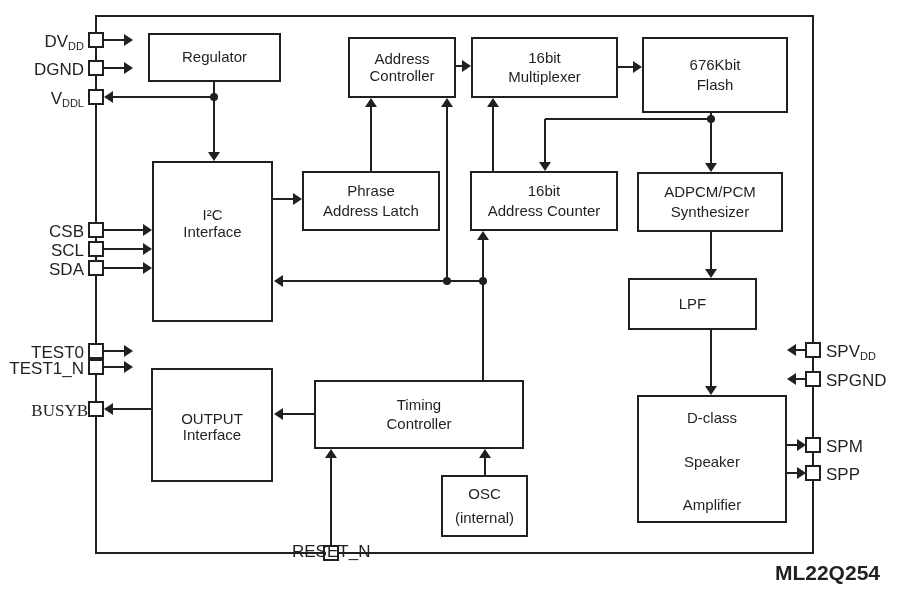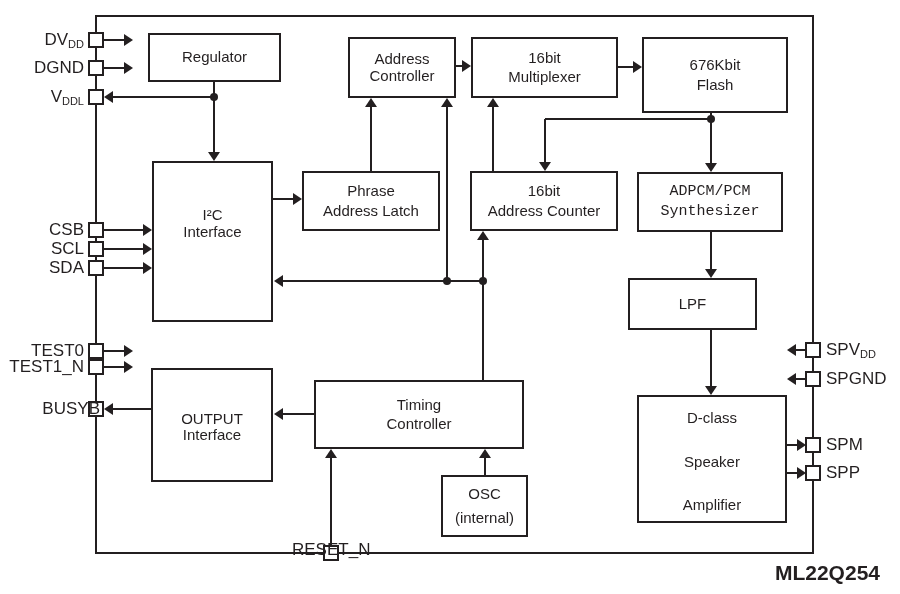--- a/index.html
+++ b/index.html
@@ -18,21 +18,21 @@
   .g0 { gap:3px; } .g1 { gap:7px; } .g2 { } .g3 { gap:27px; }
   .hline, .vline { position:absolute; background:var(--line); z-index:1; }
   .hline { height:2px; } .vline { width:2px; }
   .arr { position:absolute; width:0; height:0; z-index:2; }
   .arr-r { border-top:6px solid transparent; border-bottom:6px solid transparent; border-left:9px solid var(--line); }
   .arr-l { border-top:6px solid transparent; border-bottom:6px solid transparent; border-right:9px solid var(--line); }
   .arr-u { border-left:6px solid transparent; border-right:6px solid transparent; border-bottom:9px solid var(--line); }
   .arr-d { border-left:6px solid transparent; border-right:6px solid transparent; border-top:9px solid var(--line); }
   .dot { position:absolute; width:8px; height:8px; border-radius:50%; background:var(--line); z-index:2; }
   .pin { position:absolute; width:12px; height:12px; border:2px solid var(--line); background:#fff; z-index:4; }
-  .plabel { position:absolute; font-size:17px; line-height:19px; white-space:nowrap; z-index:4; }
+  .plabel { position:absolute; font-size:17px; line-height:24px; white-space:nowrap; z-index:4; }
   .sub { font-size:11px; position:relative; top:3px; letter-spacing:0; }
   .partnum { position:absolute; font-size:21px; font-weight:bold; z-index:4; }
 </style>
 </head>
 <body>
 
 <div id="canvas">
 
   <div class="outline" style="left:95px;top:15px;width:719px;height:539px;"></div>
 
@@ -63,21 +63,21 @@
   <div class="block g0" style="left:302px;top:171px;width:138px;height:60px;">
     <div>Phrase</div>
     <div>Address Latch</div>
   </div>
 
   <div class="block g0" style="left:470px;top:171px;width:148px;height:60px;">
     <div>16bit</div>
     <div>Address Counter</div>
   </div>
 
-  <div class="block g0" style="left:637px;top:172px;width:146px;height:60px;font-family:Liberation Mono, monospace;">
+  <div class="block g0" style="left:637px;top:172px;width:146px;height:60px;">
     <div>ADPCM/PCM</div>
     <div>Synthesizer</div>
   </div>
 
   <div class="block" style="left:628px;top:278px;width:129px;height:52px;">
     <div>LPF</div>
   </div>
 
   <div class="block g0" style="left:314px;top:380px;width:210px;height:69px;">
     <div>Timing</div>
@@ -198,21 +198,21 @@
   <div class="pin" style="left:805px;top:465px;"></div>
 
   <div class="plabel" style="left:0;width:84px;top:30px;text-align:right;"><span>DV</span><span class="sub">DD</span></div>
   <div class="plabel" style="left:0;width:84px;top:58px;text-align:right;"><span>DGND</span></div>
   <div class="plabel" style="left:0;width:84px;top:87px;text-align:right;"><span>V</span><span class="sub">DDL</span></div>
   <div class="plabel" style="left:0;width:84px;top:220px;text-align:right;"><span>CSB</span></div>
   <div class="plabel" style="left:0;width:84px;top:239px;text-align:right;"><span>SCL</span></div>
   <div class="plabel" style="left:0;width:84px;top:258px;text-align:right;"><span>SDA</span></div>
   <div class="plabel" style="left:0;width:84px;top:341px;text-align:right;"><span>TEST0</span></div>
   <div class="plabel" style="left:0;width:84px;top:357px;text-align:right;"><span>TEST1_N</span></div>
-  <div class="plabel" style="left:16px;width:84px;top:399px;text-align:right;"><span>BUSYB</span></div>
+  <div class="plabel" style="left:4px;width:84px;top:399px;text-align:right;font-family:Liberation Serif, serif;"><span>BUSYB</span></div>
   <div class="plabel" style="left:292px;top:540px;text-align:right;"><span>RESET_N</span></div>
   <div class="plabel" style="left:826px;top:340px;"><span>SPV</span><span class="sub">DD</span></div>
   <div class="plabel" style="left:826px;top:369px;"><span>SPGND</span></div>
   <div class="plabel" style="left:826px;top:435px;"><span>SPM</span></div>
   <div class="plabel" style="left:826px;top:463px;"><span>SPP</span></div>
 
   <div class="partnum" style="left:740px;top:561px;width:140px;text-align:right;">ML22Q254</div>
 </div>
 
 </body></html>

